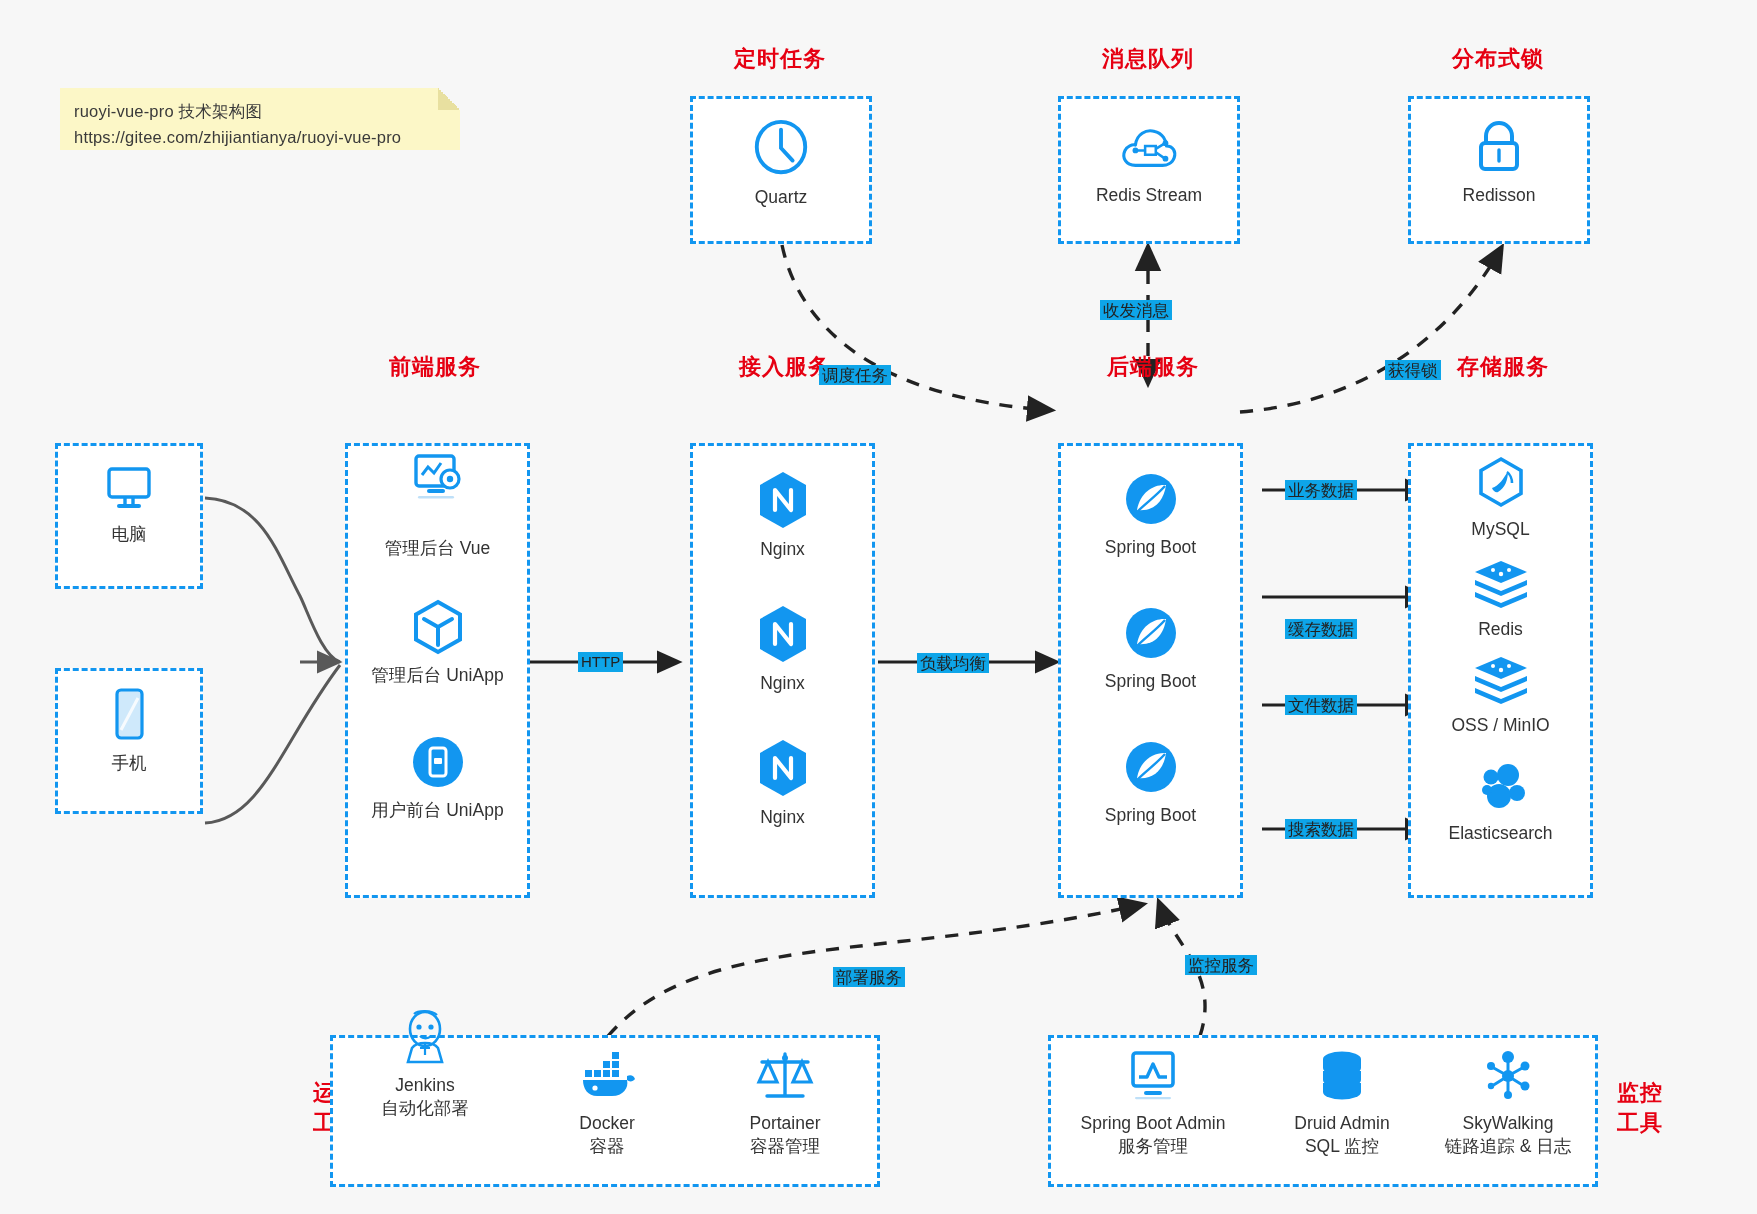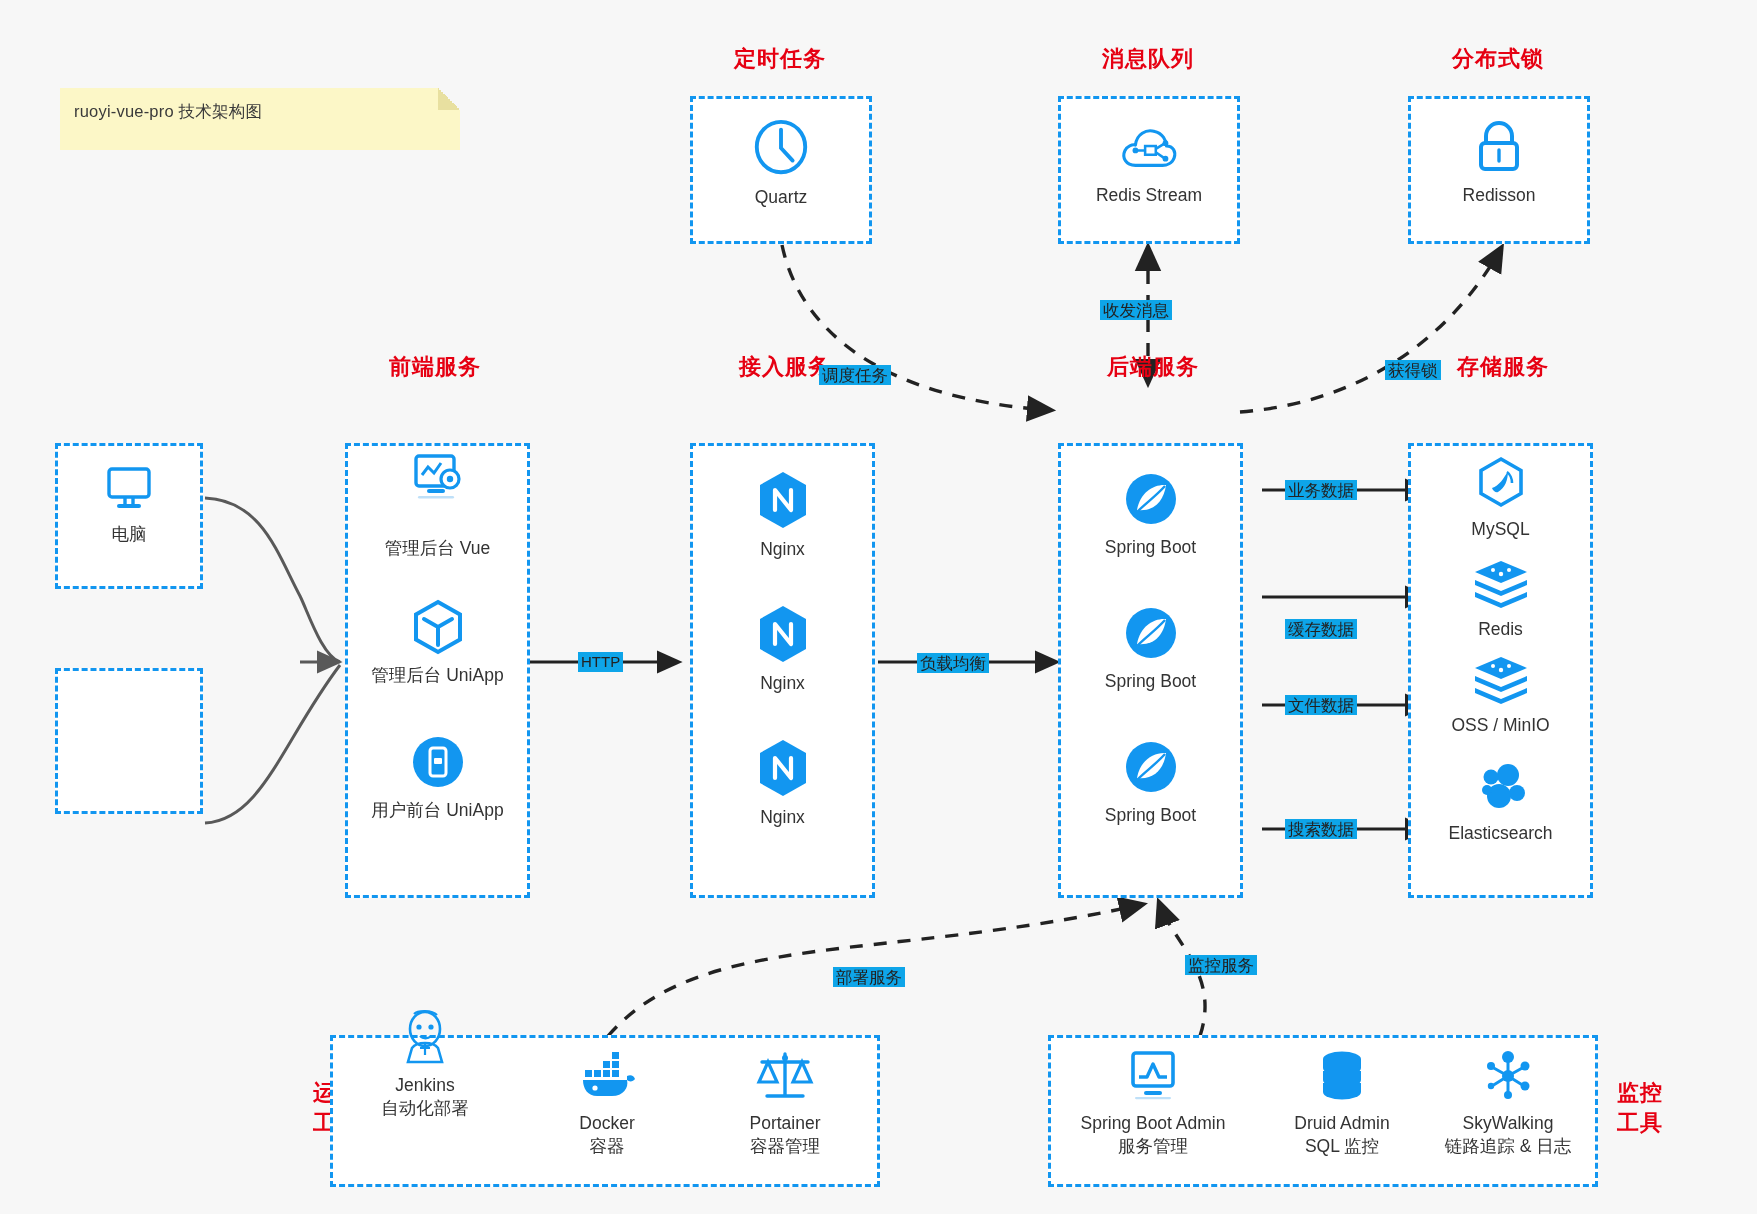--- a/index.html
+++ b/index.html
@@ -115,20 +115,21 @@
     <path d="M1240,412 C1370,402 1455,330 1500,250" fill="none" stroke="#222" stroke-width="3.4" stroke-dasharray="13 11" marker-end="url(#ah-dash)"></path>
 
     <path d="M608,1036 C700,930 880,962 1140,905" fill="none" stroke="#222" stroke-width="3.4" stroke-dasharray="13 11" marker-end="url(#ah-dash)"></path>
 
     <path d="M1200,1036 C1220,975 1175,945 1160,905" fill="none" stroke="#222" stroke-width="3.4" stroke-dasharray="13 11" marker-end="url(#ah-dash)"></path>
   </svg>
 
   <div class="note">
     <div class="fold"></div>
     <div>ruoyi-vue-pro 技术架构图</div>
+    <div>https://gitee.com/zhijiantianya/ruoyi-vue-pro</div>
   </div>
 
   <div class="sect-title" style="left:690px;top:44px;width:180px;">定时任务</div>
   <div class="dbox" style="left:690px;top:96px;width:182px;height:148px;"></div>
   <div class="node" style="left:690px;top:116px;width:182px;">
     <span class="ico">
       <svg width="62" height="62" viewBox="0 0 64 64">
         <ellipse cx="32" cy="32" rx="25" ry="26" fill="none" stroke="#1296f0" stroke-width="4"></ellipse>
         <path d="M32 14 L32 33 L44 46" fill="none" stroke="#1296f0" stroke-width="4" stroke-linecap="round"></path>
       </svg>
@@ -172,20 +173,29 @@
       <svg width="58" height="52" viewBox="0 0 58 52">
         <rect x="9" y="6" width="40" height="28" rx="3" fill="none" stroke="#1296f0" stroke-width="3.4"></rect>
         <path d="M25 34 L25 42 M33 34 L33 42" stroke="#1296f0" stroke-width="3.4"></path>
         <rect x="17" y="41" width="24" height="4" rx="2" fill="#1296f0"></rect>
       </svg>
     </span>
     <span class="cap">电脑</span>
   </div>
 
   <div class="dbox" style="left:55px;top:668px;width:148px;height:146px;"></div>
+  <div class="node" style="left:55px;top:686px;width:148px;">
+    <span class="ico">
+      <svg width="42" height="58" viewBox="0 0 42 58">
+        <rect x="9" y="4" width="25" height="48" rx="4" fill="#cfe9fb" stroke="#1296f0" stroke-width="3.2"></rect>
+        <path d="M13 44 L30 12" stroke="#fff" stroke-width="3" opacity=".85"></path>
+      </svg>
+    </span>
+    <span class="cap">手机</span>
+  </div>
 
   <div class="sect-title" style="left:340px;top:352px;width:190px;">前端服务</div>
   <div class="dbox" style="left:345px;top:443px;width:185px;height:455px;"></div>
 
   <div class="node" style="left:345px;top:451px;width:185px;gap:22px;">
     <span class="ico">
       <svg width="60" height="56" viewBox="0 0 60 56">
         <rect x="8" y="5" width="38" height="30" rx="3" fill="none" stroke="#1296f0" stroke-width="3.4"></rect>
         <path d="M14 24 L20 16 L26 22 L33 12" fill="none" stroke="#1296f0" stroke-width="3"></path>
         <circle cx="42" cy="28" r="9" fill="#fff" stroke="#1296f0" stroke-width="3.2"></circle>

